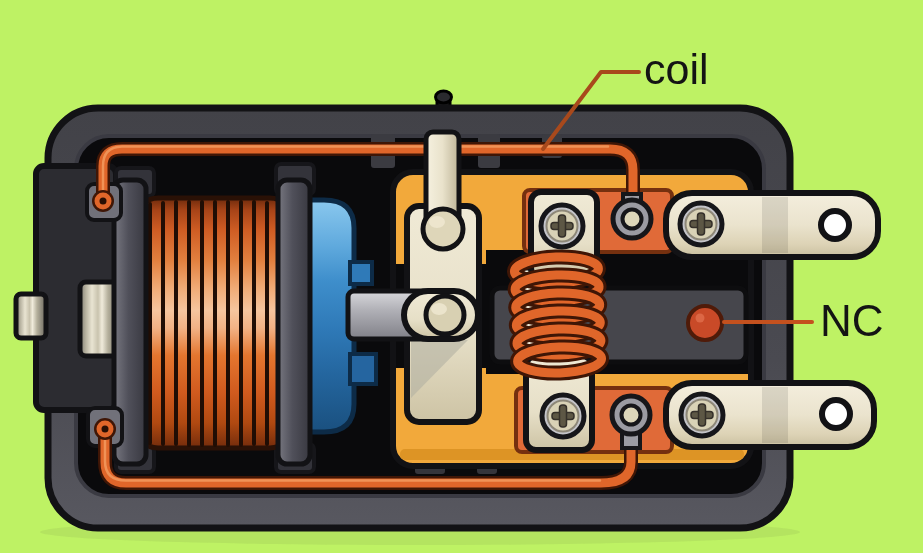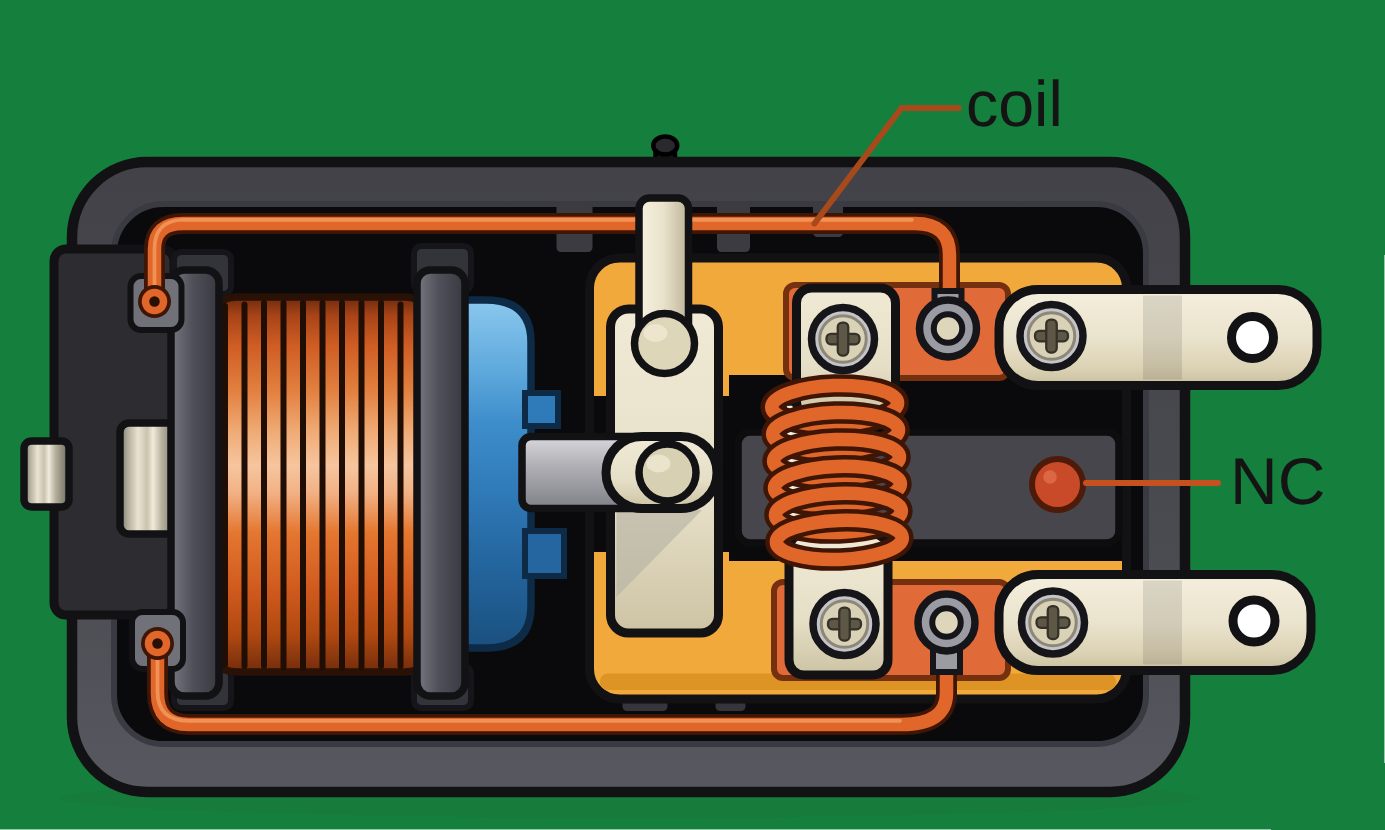--- a/index.html
+++ b/index.html
@@ -1,16 +1,16 @@
 <!DOCTYPE html>
 <html><head>
 <meta charset="utf-8">
 <style>
   html,body{margin:0;padding:0;background:#ffffff;}
-  .stage{position:relative;width:923px;height:553px;background:#15803d;overflow:hidden;
+  .stage{position:relative;width:923px;height:553px;background:#bef264;overflow:hidden;
          font-family:"Liberation Sans", sans-serif;}
   svg{display:block;}
   text{font-family:"Liberation Sans", sans-serif;}
   .label-text{font-weight:500;}
 </style>
 </head>
 <body>
 
 <div class="stage">
 <svg width="923" height="553" viewBox="0 0 923 553">

